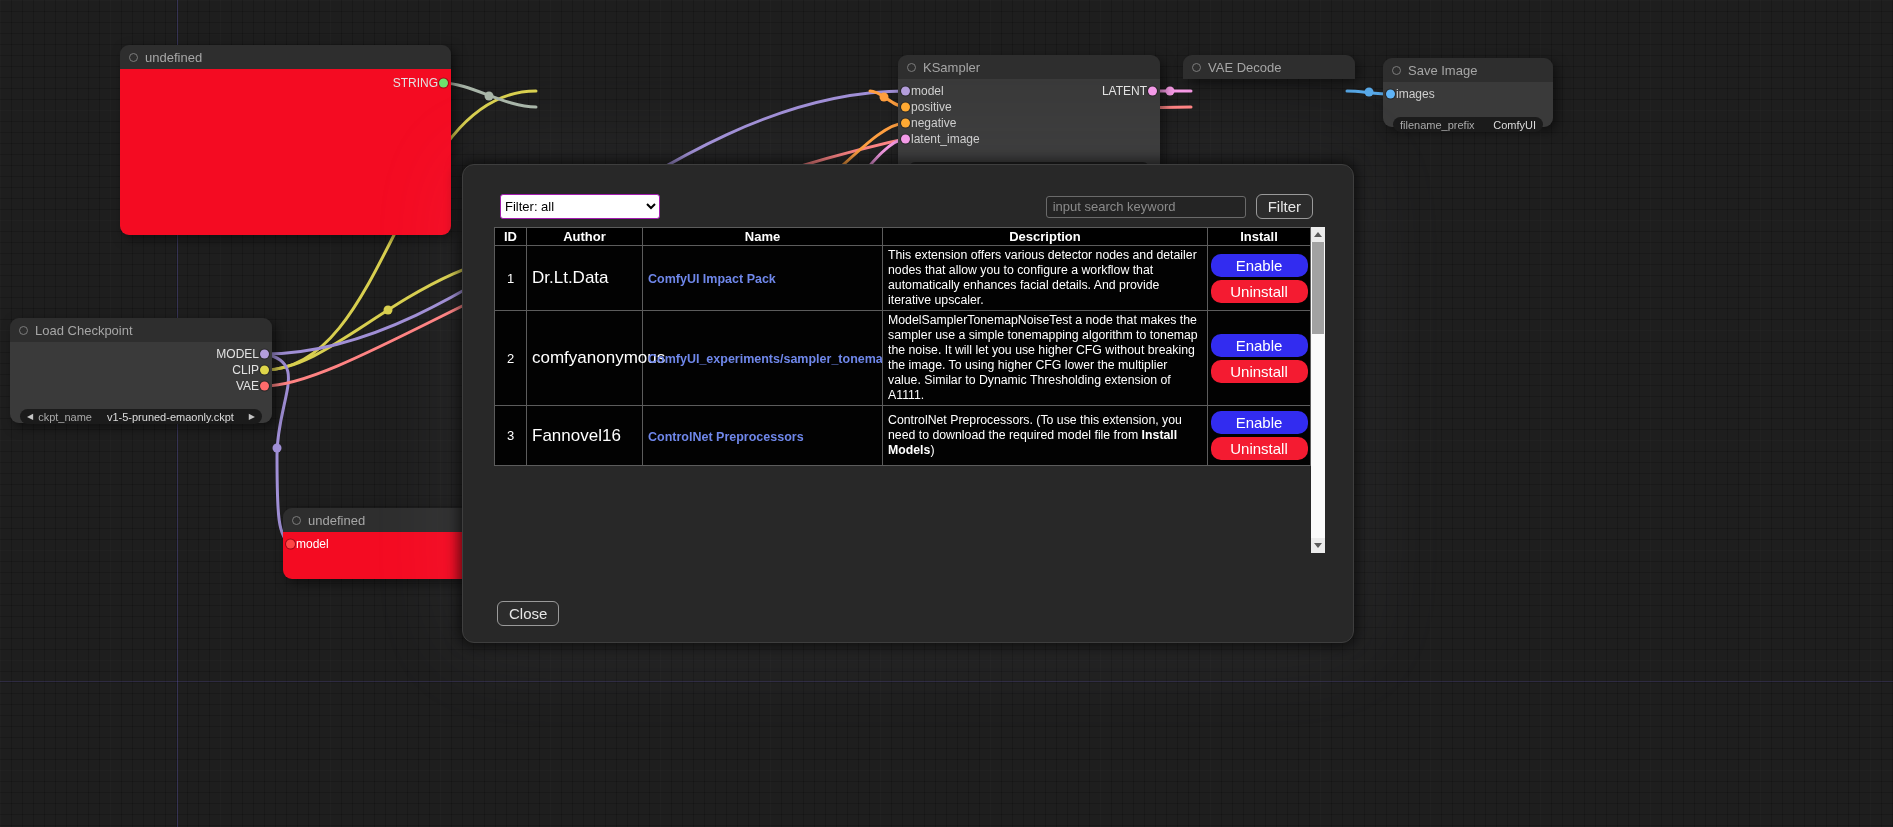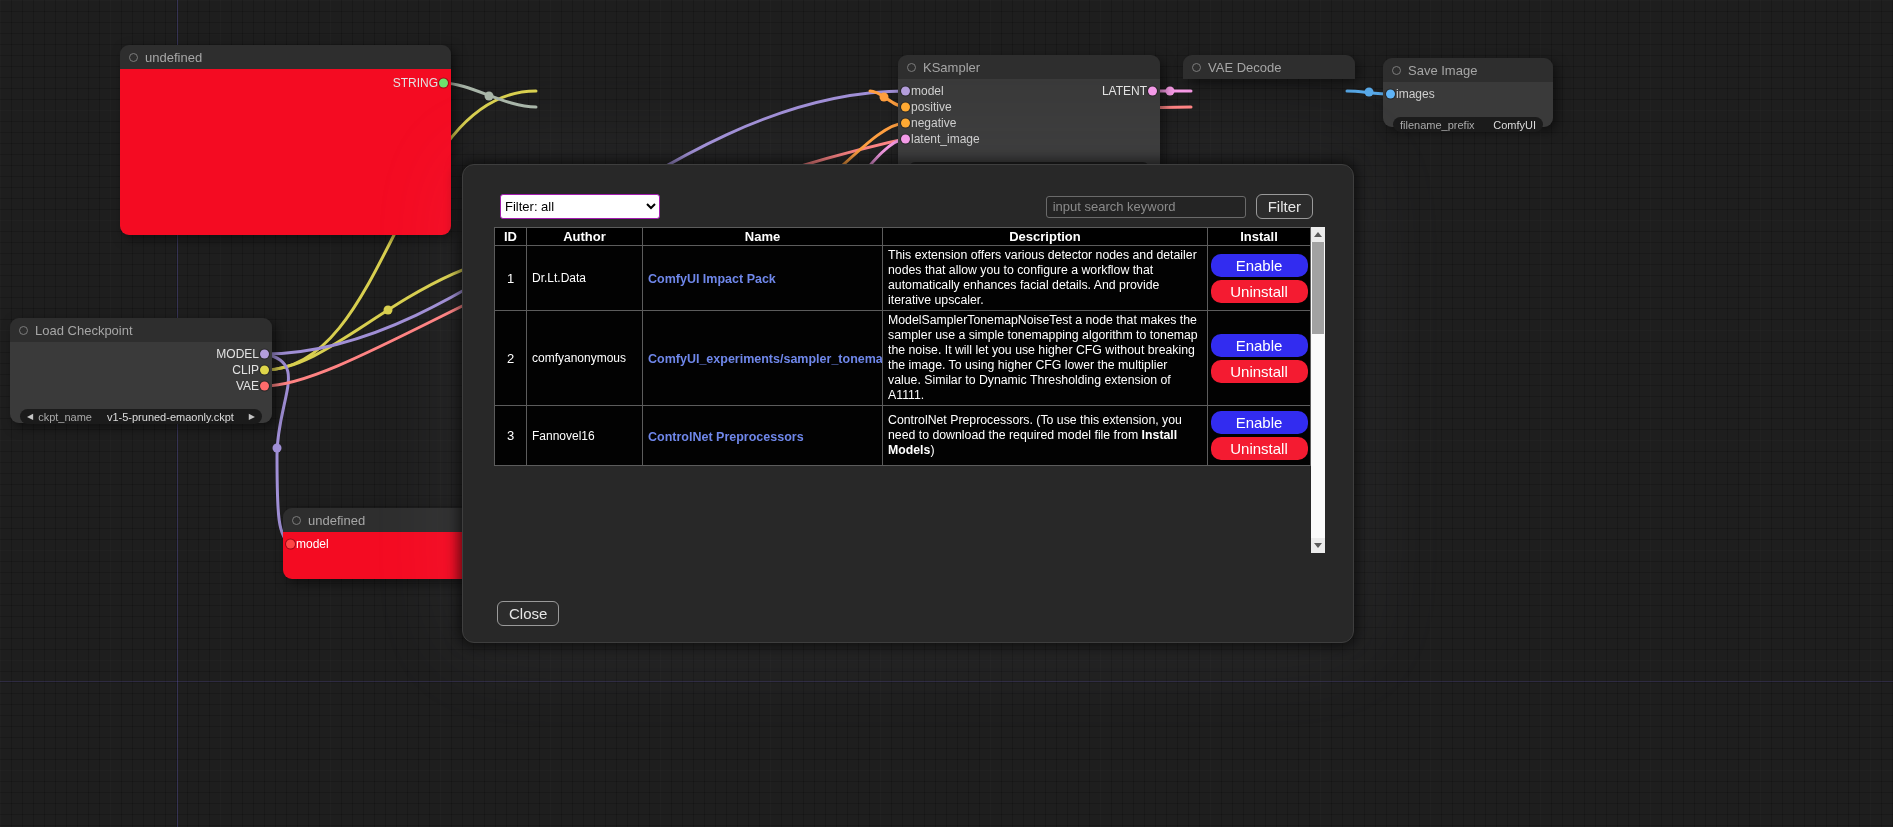--- a/index.html
+++ b/index.html
@@ -79,21 +79,21 @@
   .search-input{width:186px;height:20px;background:#242424;border:1px solid #6a6a6a;border-radius:3px;color:#ddd;font-size:13px;padding:0 6px;font-family:"Liberation Sans",sans-serif;}
   .search-input::placeholder{color:#8a8a8a;}
   .btn{background:#2c2c2c;border:1px solid #9a9a9a;border-radius:6px;color:#e6e6e6;font-size:15px;padding:3px 11px;cursor:pointer;font-family:"Liberation Sans",sans-serif;}
   .close-btn{position:absolute;left:34px;bottom:16px;}
 
   .table-zone{position:absolute;top:62px;left:31px;width:830px;height:326px;display:flex;align-items:flex-start;}
   table.ext-table{border-collapse:collapse;width:816px;table-layout:fixed;background:#000;color:#fff;}
   .ext-table th{background:#000;border:1px solid #5c5c5c;font-size:13px;font-weight:bold;padding:1px 2px;color:#fff;}
   .ext-table td{border:1px solid #5c5c5c;background:#020202;padding:2px 5px;vertical-align:middle;}
   td.c-id{text-align:center;font-size:13px;}
-  td.c-author{font-size:12px;}
+  td.c-author{font-size:17px;}
   td.c-name{overflow:hidden;}
   .ext-link{color:var(--link,#6f87ea);font-weight:bold;font-size:12.5px;text-decoration:none;cursor:pointer;white-space:nowrap;}
   td.c-desc{font-size:12.3px;line-height:1.22;}
   td.c-install{padding:2px;}
   .btn-enable,.btn-uninstall{display:block;width:97px;height:23px;margin:3px auto;border:none;border-radius:10px;color:#fff;font-size:15px;cursor:pointer;font-family:"Liberation Sans",sans-serif;line-height:21px;}
   .btn-enable{background:var(--enable-button,#322cf0);}
   .btn-uninstall{background:var(--uninstall-button,#f41b31);}
 
   .vscroll{width:14px;height:326px;background:#fbfbfb;position:relative;flex:0 0 auto;}
   .vs-btn{position:absolute;left:0;width:14px;height:15px;background:#ececec;display:flex;align-items:center;justify-content:center;cursor:pointer;}

